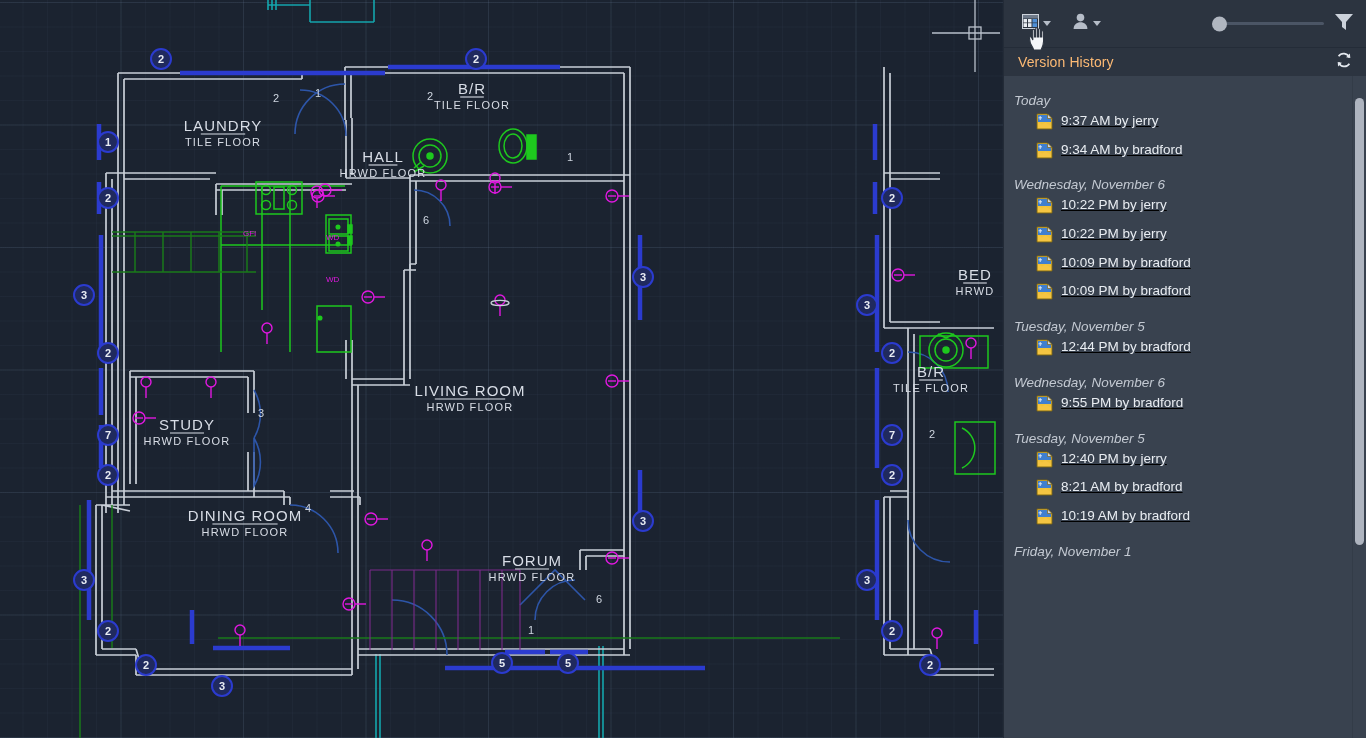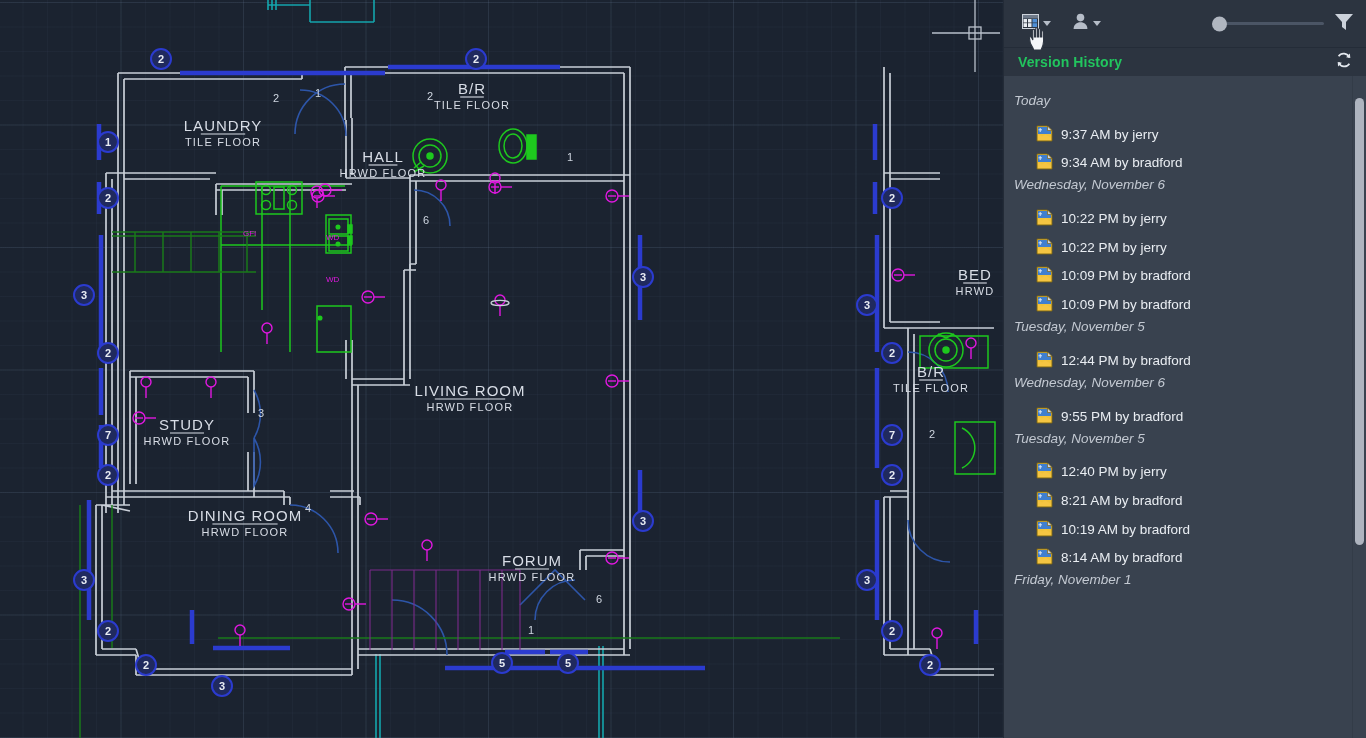--- a/index.html
+++ b/index.html
@@ -118,21 +118,21 @@
 
   #panel-header {
     height: 29px; min-height: 29px;
     background: #2c3440;
     display: flex; align-items: center;
     padding: 0 12px 0 14px;
     border-top: 1px solid #242c38;
     position: relative;
   }
   #panel-title {
-    color: #22c55e; font-size: 14px; font-weight: bold;
+    color: #fdba74; font-size: 14px; font-weight: normal;
     letter-spacing: 0.1px;
   }
   #refresh-btn {
     position: absolute; right: 14px; top: 50%;
     transform: translateY(-50%);
     cursor: pointer; display: flex;
   }
 
   #panel-body {
     flex: 1; position: relative;
@@ -145,24 +145,25 @@
     padding: 10px 0 0 10px;
     overflow: hidden;
   }
   .date-group-header {
     color: #c3c9d2; font-size: 13.5px;
     padding: 7px 0 5px 0;
     white-space: nowrap;
     font-style: italic;
   }
   .version-row {
-    display: flex; align-items: flex-end;
+    display: flex; align-items: flex-start;
     gap: 8px; height: 28.7px;
     padding-left: 22px;
     cursor: pointer;
+    text-decoration: underline;
   }
   .file-icon { width: 17px; height: 17px; flex: 0 0 17px; }
   .version-label {
     color: #e9edf2; font-size: 13.5px;
     white-space: nowrap;
   }
 
   
   #panel-scrollbar {
     position: absolute; right: 1px; top: 0;
@@ -771,30 +772,20 @@
           <div class="version-row">
             <span class="file-icon"><svg width="17" height="17" viewBox="0 0 17 17">
                 <path d="M1,1 L11.5,1 L16,5.5 L16,16 L1,16 Z" fill="#f0c23a" stroke="#7c6415" stroke-width="0.9"></path>
                 <path d="M2,2 L11,2 L15,6 L15,9 L2,9 Z" fill="#3f7fd0"></path>
                 <path d="M2,9 L6,11.5 L9.5,9.5 L15,13 L15,15 L2,15 Z" fill="#f5c542"></path>
                 <path d="M11.5,1 L16,5.5 L11.5,5.5 Z" fill="#cfd6e0" stroke="#7c6415" stroke-width="0.7"></path>
                 <path d="M4.2,3 L4.2,7 M2.5,4.8 L6,4.8" stroke="#e8f0fb" stroke-width="0.9"></path>
               </svg></span>
             <span class="version-label">10:19 AM by bradford</span>
           </div>
-          <div class="version-row">
-            <span class="file-icon"><svg width="17" height="17" viewBox="0 0 17 17">
-                <path d="M1,1 L11.5,1 L16,5.5 L16,16 L1,16 Z" fill="#f0c23a" stroke="#7c6415" stroke-width="0.9"></path>
-                <path d="M2,2 L11,2 L15,6 L15,9 L2,9 Z" fill="#3f7fd0"></path>
-                <path d="M2,9 L6,11.5 L9.5,9.5 L15,13 L15,15 L2,15 Z" fill="#f5c542"></path>
-                <path d="M11.5,1 L16,5.5 L11.5,5.5 Z" fill="#cfd6e0" stroke="#7c6415" stroke-width="0.7"></path>
-                <path d="M4.2,3 L4.2,7 M2.5,4.8 L6,4.8" stroke="#e8f0fb" stroke-width="0.9"></path>
-              </svg></span>
-            <span class="version-label">8:14 AM by bradford</span>
-          </div>
           <div class="date-group-header">Friday, November 1</div>
         </div>
 
       <div id="panel-scrollbar">
         <div id="panel-scroll-thumb"></div>
       </div>
     </div>
   </div>
 
   <div id="hand-cursor">

